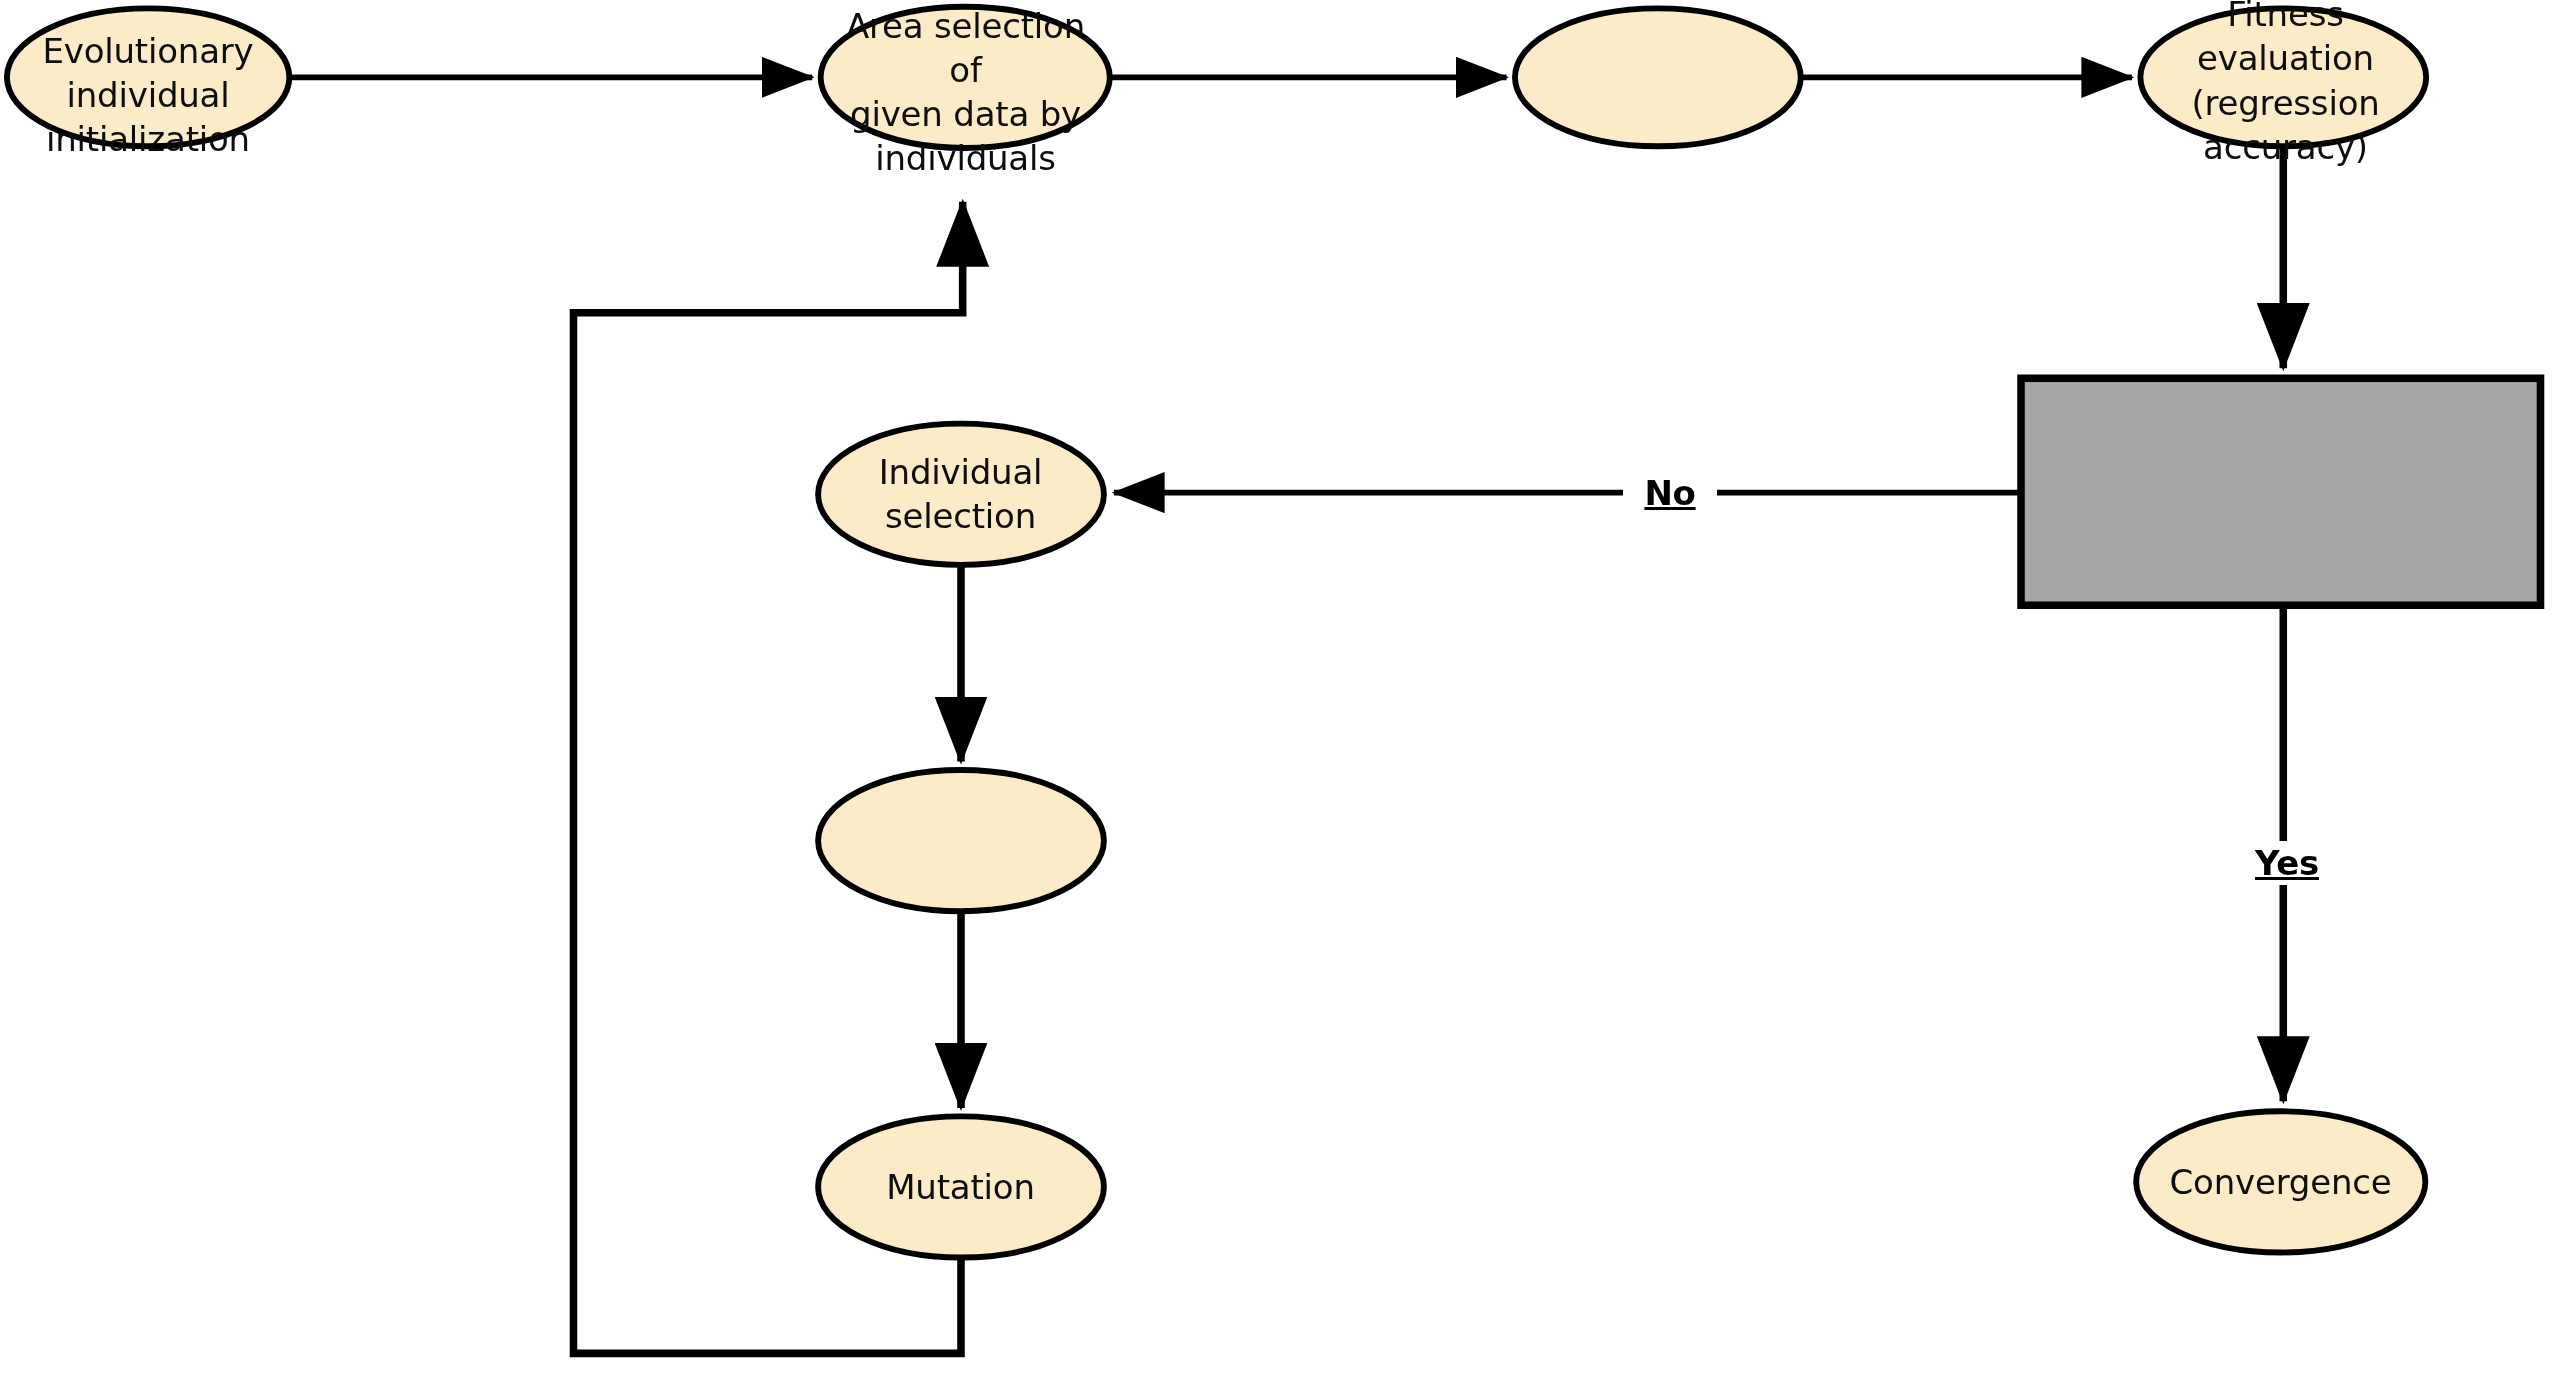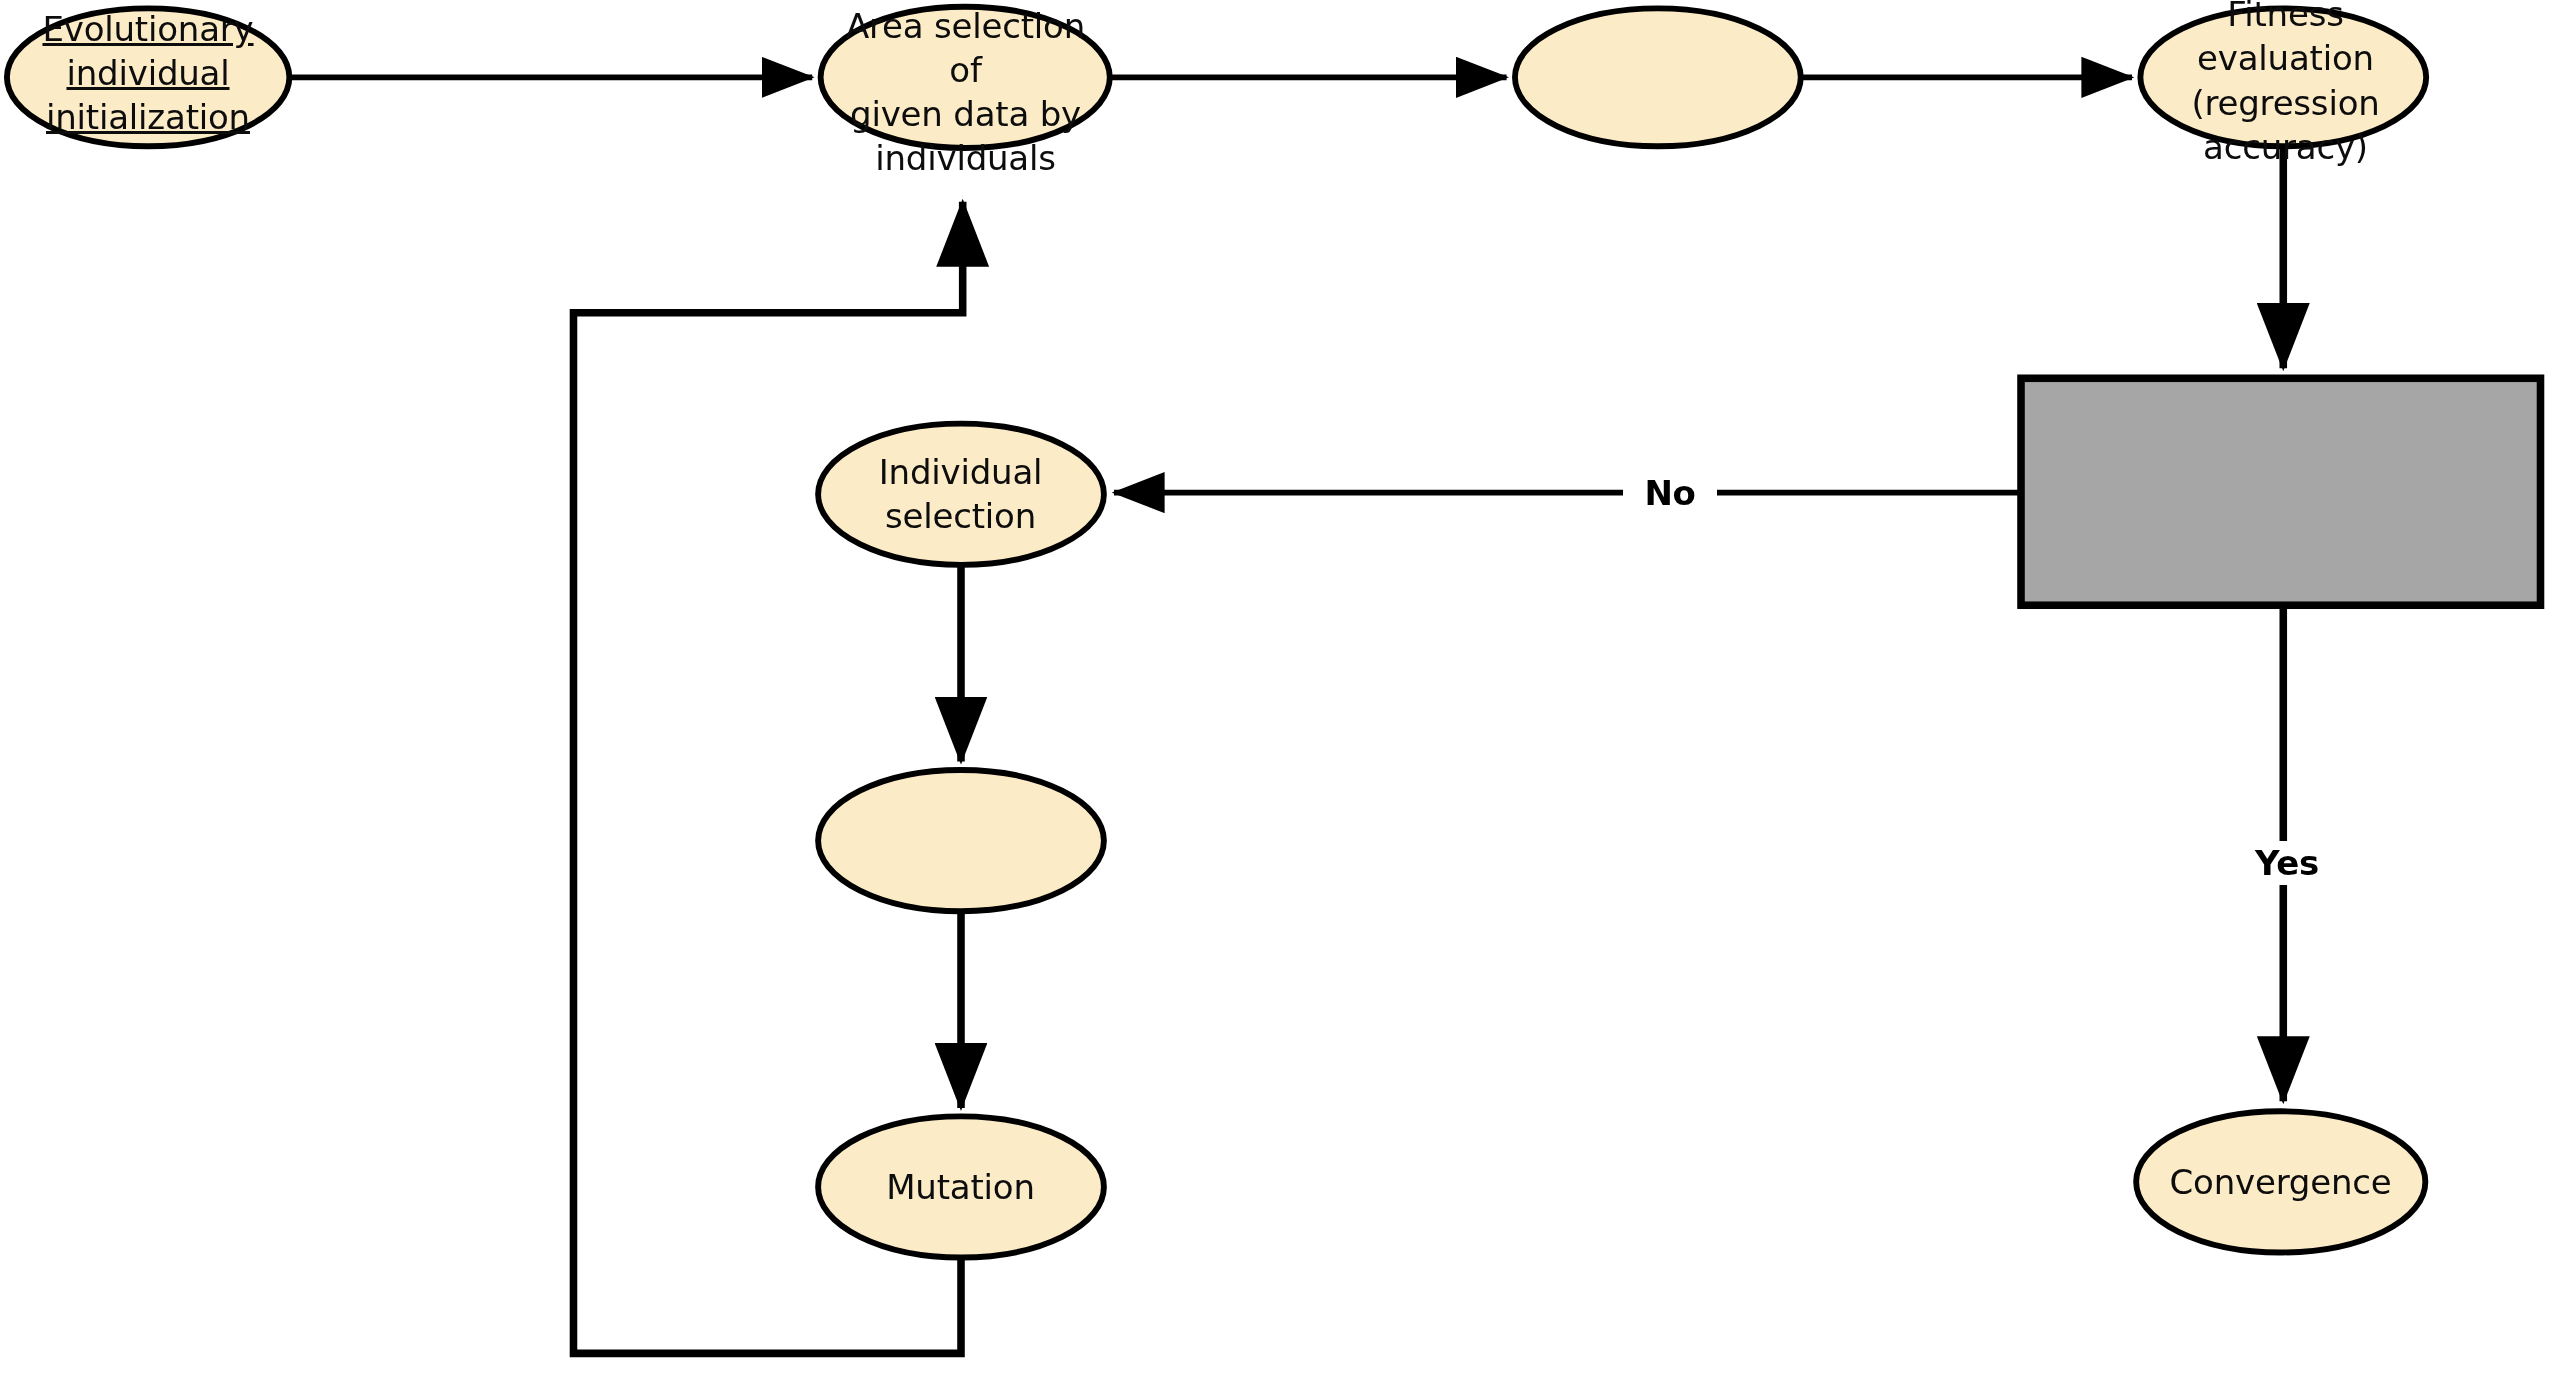--- a/index.html
+++ b/index.html
@@ -42,20 +42,21 @@
     display: flex;
     align-items: center;
     justify-content: center;
     color: #000000;
     font-family: "DejaVu Sans", "Liberation Sans", sans-serif;
     font-size: 34px;
     font-weight: bold;
     letter-spacing: -0.3px;
     background: #ffffff;
     padding: 0 5px;
+    text-decoration: underline;
   }
 </style>
 </head>
 <body>
 
 <div id="canvas">
 
   <svg id="flow-svg" viewBox="0 0 3064 1650">
     <defs>
       <marker id="arrowhead" markerWidth="9" markerHeight="7" refX="8.6" refY="3.5" orient="auto" markerUnits="strokeWidth">
@@ -93,21 +94,21 @@
 
     <line x1="2716" y1="722" x2="2716" y2="1310" stroke="#000000" stroke-width="9" marker-end="url(#arrowhead)"></line>
 
     <line x1="1143" y1="672" x2="1143" y2="906" stroke="#000000" stroke-width="9" marker-end="url(#arrowhead)"></line>
 
     <line x1="1143" y1="1084" x2="1143" y2="1318" stroke="#000000" stroke-width="9" marker-end="url(#arrowhead)"></line>
 
     <polyline points="1143,1496 1143,1610 682,1610 682,372 1145,372 1145,240" fill="none" stroke="#000000" stroke-width="9" marker-end="url(#arrowhead)"></polyline>
   </svg>
 
-  <div class="node-label" style="left:22px; top:14px; width:252px; height:118px;text-decoration:underline;">Evolutionary
+  <div class="node-label" style="left:22px; top:36px; width:252px; height:118px;">Evolutionary
 individual
 initialization</div>
 
   <div class="node-label" style="left:832px; top:33px; width:267px; height:118px;">Area selection of
 given data by
 individuals</div>
 
 
   <div class="node-label" style="left:2141px; top:37px; width:289px; height:87px;">Fitness evaluation
 (regression accuracy)</div>

